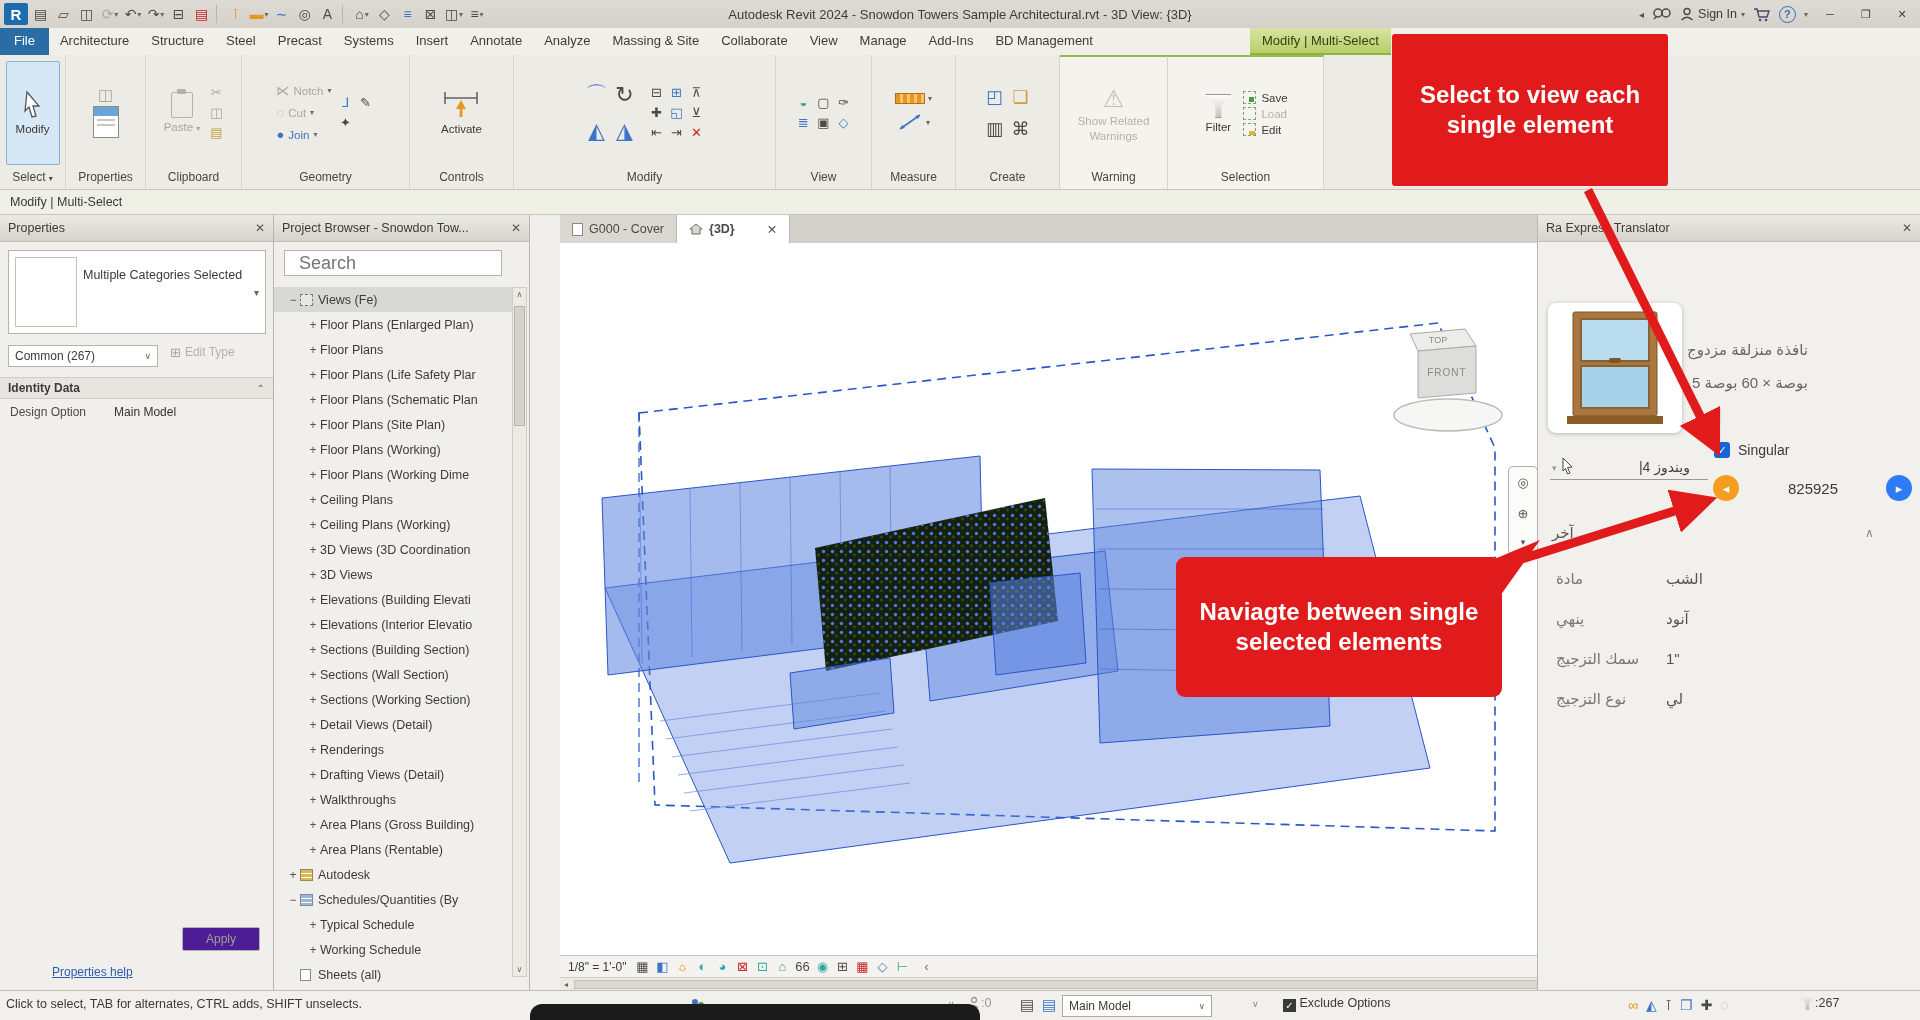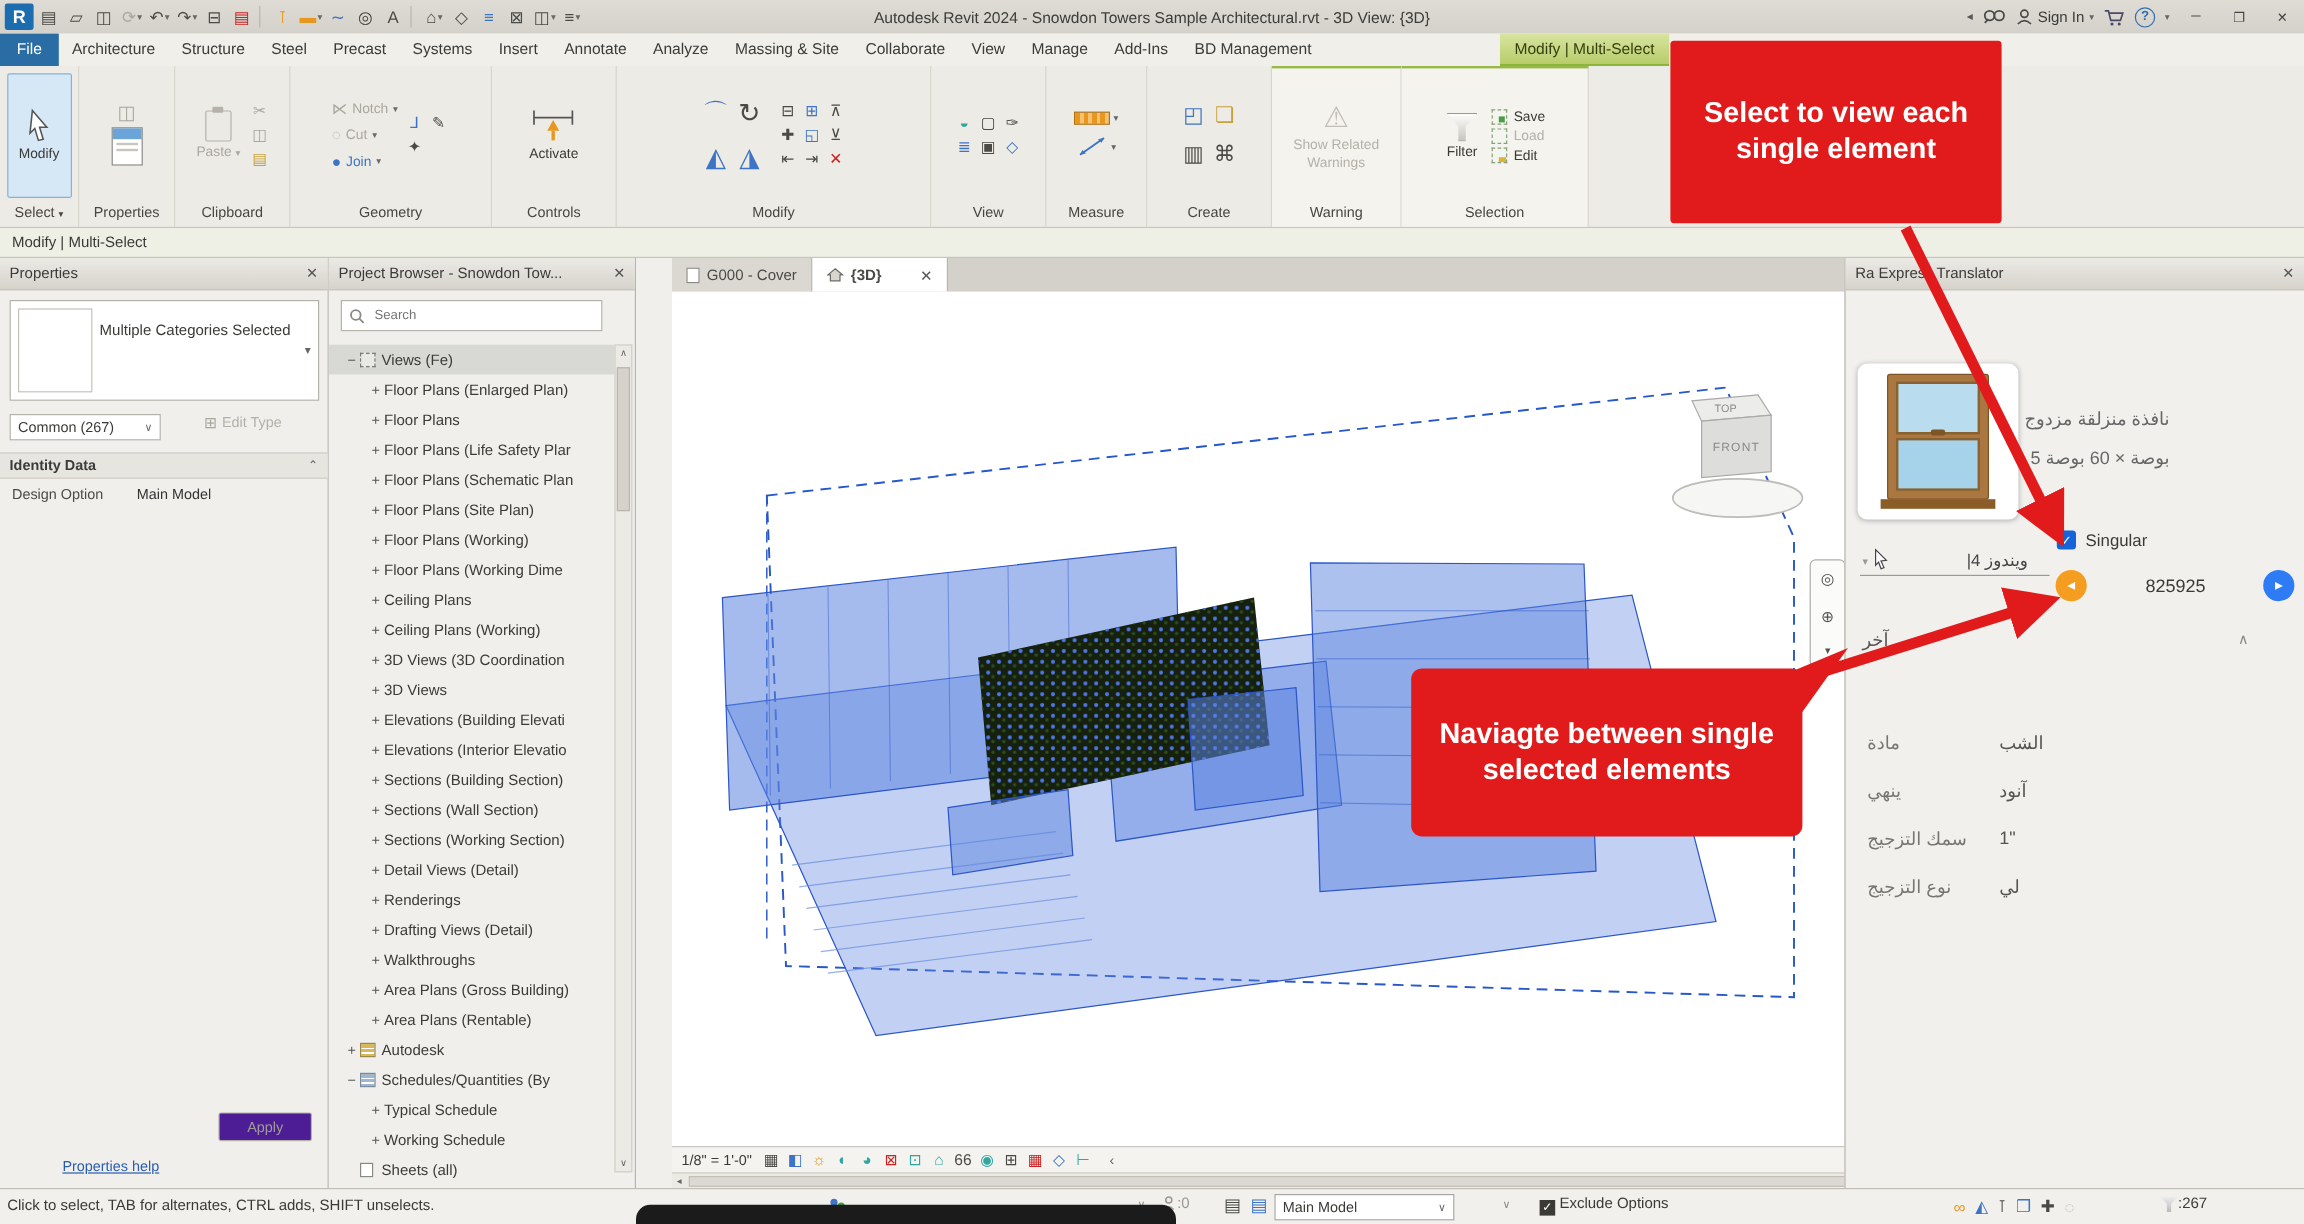--- a/index.html
+++ b/index.html
@@ -56,31 +56,31 @@
   
   .modbar{left:0;top:190px;width:1920px;height:25px;background:#eef0e6;border-bottom:1px solid #c8c5bd;display:flex;align-items:center;padding-left:10px;font-size:12.5px;color:#3a3a36;}
   
   .palette{background:#f0efec;border-right:1px solid #b8b5ad;}
   .phead{height:27px;background:linear-gradient(#eceae5,#d6d3cc);border-bottom:1px solid #c2bfb7;display:flex;align-items:center;padding:0 8px;font-size:12.5px;color:#3b3b37;}
   .phead .x{margin-left:auto;font-size:12px;color:#555;}
   .typebox{position:absolute;left:8px;top:35px;width:258px;height:84px;background:#fff;border:1px solid #b5b2aa;display:flex;}
   .thumb{width:62px;height:70px;margin:6px;border:1px solid #c5c2ba;background:#fff;}
   .typetext{flex:1;padding-top:16px;font-size:12.5px;color:#3a3a36;line-height:1.4;}
   .typebox .car{align-self:center;margin-right:6px;color:#666;font-size:10px;}
-  .combo{position:absolute;left:8px;top:130px;width:126px;height:22px;background:#fff;border:1px solid #b5b2aa;display:flex;align-items:center;padding:0 6px;font-size:12px;color:#3a3a36;}
+  .combo{position:absolute;left:8px;top:130px;width:150px;height:22px;background:#fff;border:1px solid #b5b2aa;display:flex;align-items:center;padding:0 6px;font-size:12px;color:#3a3a36;}
   .combo .car{margin-left:auto;font-size:9px;color:#666;}
   .edittype{position:absolute;left:170px;top:130px;display:flex;align-items:center;gap:4px;font-size:12px;color:#b4b1a9;}
   .secrow{position:absolute;left:0px;top:162px;width:273px;height:22px;background:#e7e5e0;border-top:1px solid #d0cdc6;border-bottom:1px solid #d0cdc6;display:flex;align-items:center;padding:0 8px;font-size:12px;font-weight:bold;color:#3b3b37;}
   .proprow{position:absolute;left:0;top:186px;width:273px;height:22px;display:flex;align-items:center;padding:0 10px;font-size:12px;color:#4a4a46;}
   .proprow .val{margin-left:28px;color:#333;}
   .phelp{position:absolute;left:8px;top:750px;font-size:12px;color:#2a5db0;text-decoration:underline;margin-left:44px;}
   .applybtn{position:absolute;left:182px;top:712px;width:78px;height:24px;background:#4c1d95;border:1px solid #b5b2aa;color:#a09d95;font-size:12px;display:flex;align-items:center;justify-content:center;border-radius:2px;}
   
   .search{position:absolute;left:10px;top:35px;width:218px;height:26px;background:#fff;border:1px solid #b5b2aa;display:flex;align-items:center;padding:0 6px;gap:6px;}
-  .search input{border:none;outline:none;flex:1;font-size:11px;color:#333;background:transparent;}
+  .search input{border:none;outline:none;flex:1;font-size:18px;color:#333;background:transparent;}
   .tree{position:absolute;left:0;top:72px;width:238px;height:700px;overflow:hidden;}
   .trow{height:25px;display:flex;align-items:center;font-size:12.5px;color:#3b3b37;white-space:nowrap;}
   .trow.d0{padding-left:12px;} .trow.d1{padding-left:32px;}
   .trow.sel{background:#d8d8d5;}
   .texp{width:14px;color:#555;font-size:12px;text-align:center;flex:none;}
   .tico{width:0;height:12px;flex:none;margin-right:0;}
   .tico.views{width:13px;margin-right:5px;border:1px dashed #7a7a74;background:#e8e8e4;}
   .tico.legend{width:13px;margin-right:5px;background:repeating-linear-gradient(#d9b85b 0 3px,#fff 3px 4px);border:1px solid #9a8a4a;}
   .tico.schedule{width:13px;margin-right:5px;background:repeating-linear-gradient(#9fb6cf 0 3px,#fff 3px 4px);border:1px solid #7a8a9a;}
   .tico.sheet{width:11px;margin-right:7px;background:#fff;border:1px solid #8a8a84;}
@@ -851,21 +851,21 @@
           <path d="M3 1 L12 10 L7.5 10.5 L10 16 L7.5 17 L5.5 11.5 L3 14 Z" fill="#fff" stroke="#444" stroke-width="1"></path>
         </svg>
     </div>
     <div class="navcir" style="left:175px;top:260px;background:#f59d20;">◂</div>
     <div class="idnum">825925</div>
     <div class="navcir" style="left:348px;top:260px;background:#2e7bf6;">▸</div>
     <div class="othrow">
       <span>آخر</span>
       <span style="position:absolute;left:327px;color:#888;font-size:12px;">∧</span>
     </div>
-    <div style="position:absolute;left:0;top:355px;width:383px;margin-top:40px;">
+    <div style="position:absolute;left:0;top:355px;width:383px;">
 
         <div class="trrow">
           <span class="tv">مادة</span>
           <span class="vv">الشب</span>
         </div>
 
         <div class="trrow">
           <span class="tv">ينهي</span>
           <span class="vv">آنود</span>
         </div>

